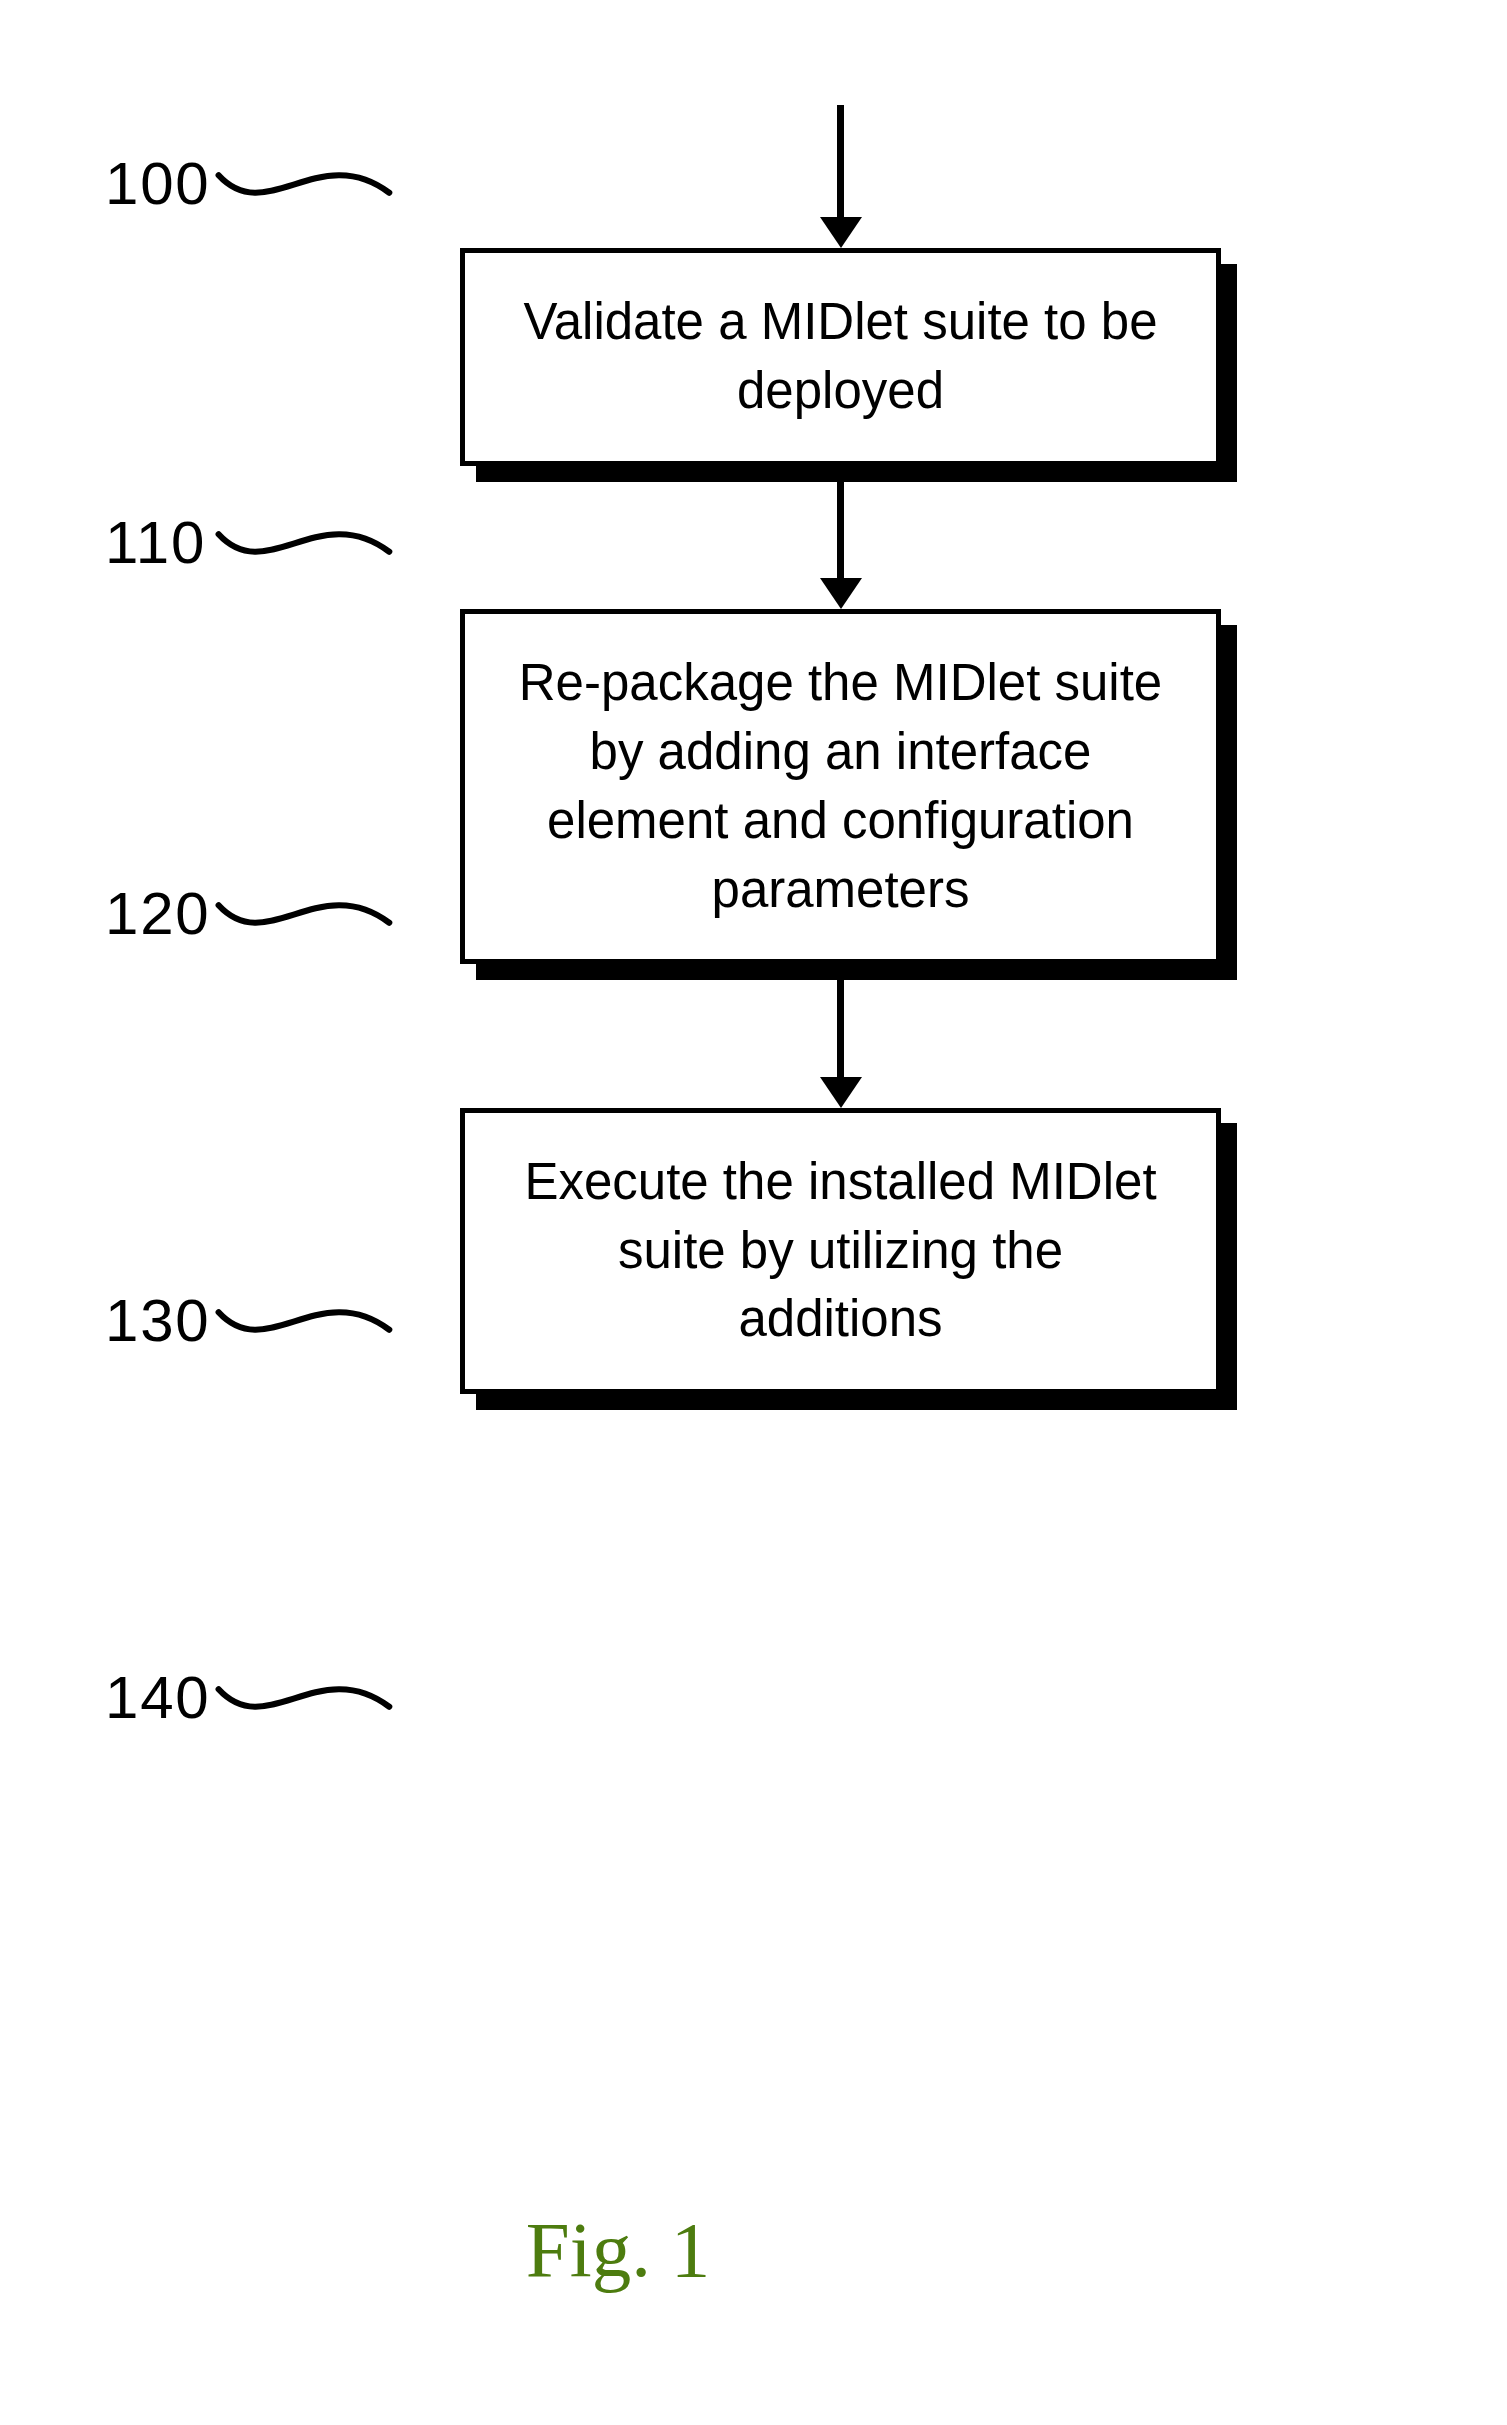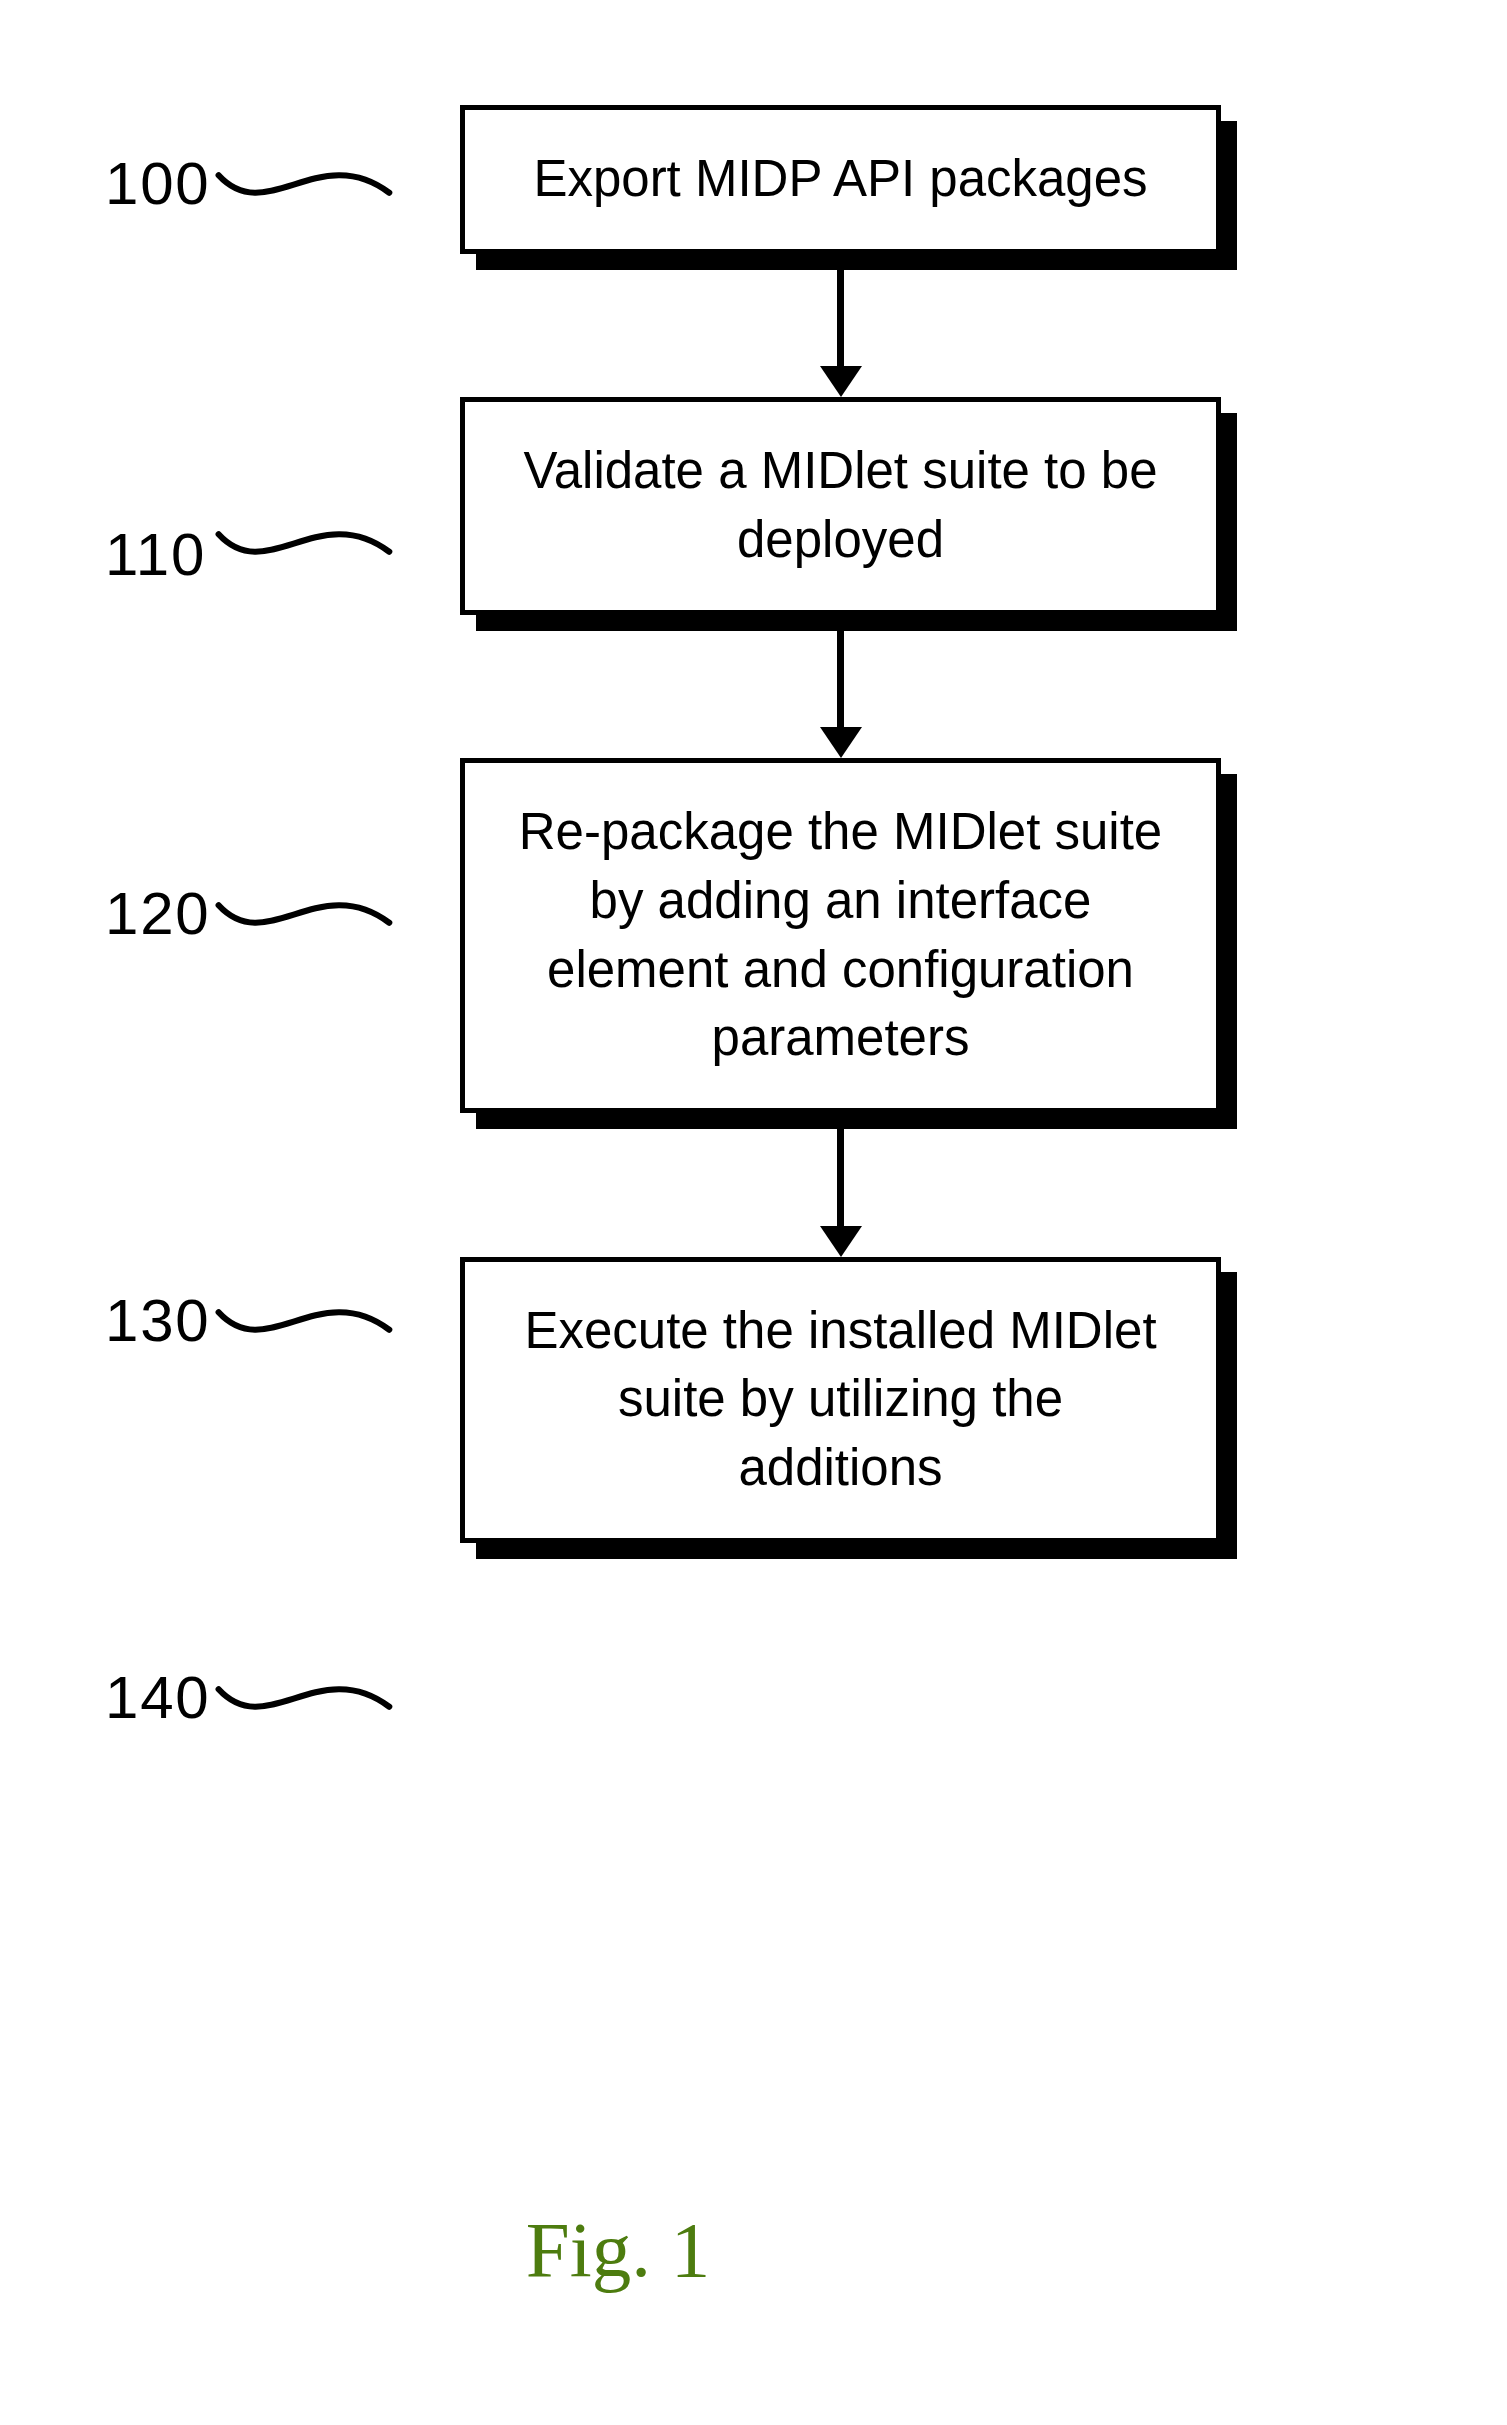--- a/index.html
+++ b/index.html
@@ -92,21 +92,21 @@
     font-size: 79px;
     color: #4d7c0f;
   }
 </style>
 </head>
 <body>
 
 <div class="canvas">
 
   <div class="num-label" style="left:105px; top:149px;">100</div>
-  <div class="num-label" style="left:105px; top:520px;">110</div>
+  <div class="num-label" style="left:105px; top:508px;">110</div>
   <div class="num-label" style="left:105px; top:879px;text-align:right;">120</div>
   <div class="num-label" style="left:105px; top:1286px;text-align:center;">130</div>
   <div class="num-label" style="left:105px; top:1663px;">140</div>
 
   <svg class="connector" style="left:214px; top:149px;" width="193" height="105" viewBox="0 0 220 120">
     <path d="M5 30 C 60 90, 120 -10, 200 50" stroke="#000" stroke-width="7" fill="none" stroke-linecap="round"></path>
   </svg>
   <svg class="connector" style="left:214px; top:508px;" width="193" height="105" viewBox="0 0 220 120">
     <path d="M5 30 C 60 90, 120 -10, 200 50" stroke="#000" stroke-width="7" fill="none" stroke-linecap="round"></path>
   </svg>
@@ -116,26 +116,20 @@
   <svg class="connector" style="left:214px; top:1286px;" width="193" height="105" viewBox="0 0 220 120">
     <path d="M5 30 C 60 90, 120 -10, 200 50" stroke="#000" stroke-width="7" fill="none" stroke-linecap="round"></path>
   </svg>
   <svg class="connector" style="left:214px; top:1663px;" width="193" height="105" viewBox="0 0 220 120">
     <path d="M5 30 C 60 90, 120 -10, 200 50" stroke="#000" stroke-width="7" fill="none" stroke-linecap="round"></path>
   </svg>
 
   <div class="flow">
 
     <div class="step-group">
-      <div class="box-wrap">
-        <div class="box-shadow"></div>
-        <div class="box">
-          <span>Export MIDP API packages</span>
-        </div>
-      </div>
       <div class="arrow">
         <div class="shaft"></div>
         <div class="head"></div>
       </div>
     </div>
 
     <div class="step-group">
       <div class="box-wrap">
         <div class="box-shadow"></div>
         <div class="box">

